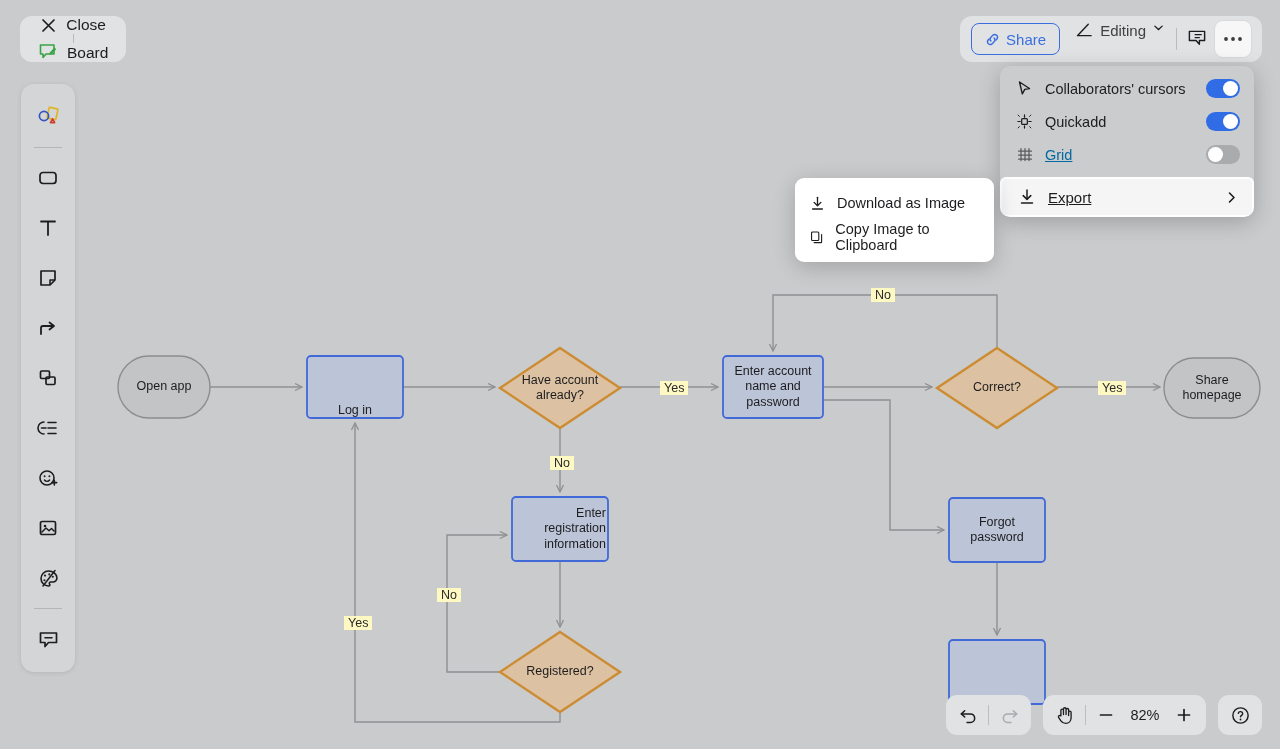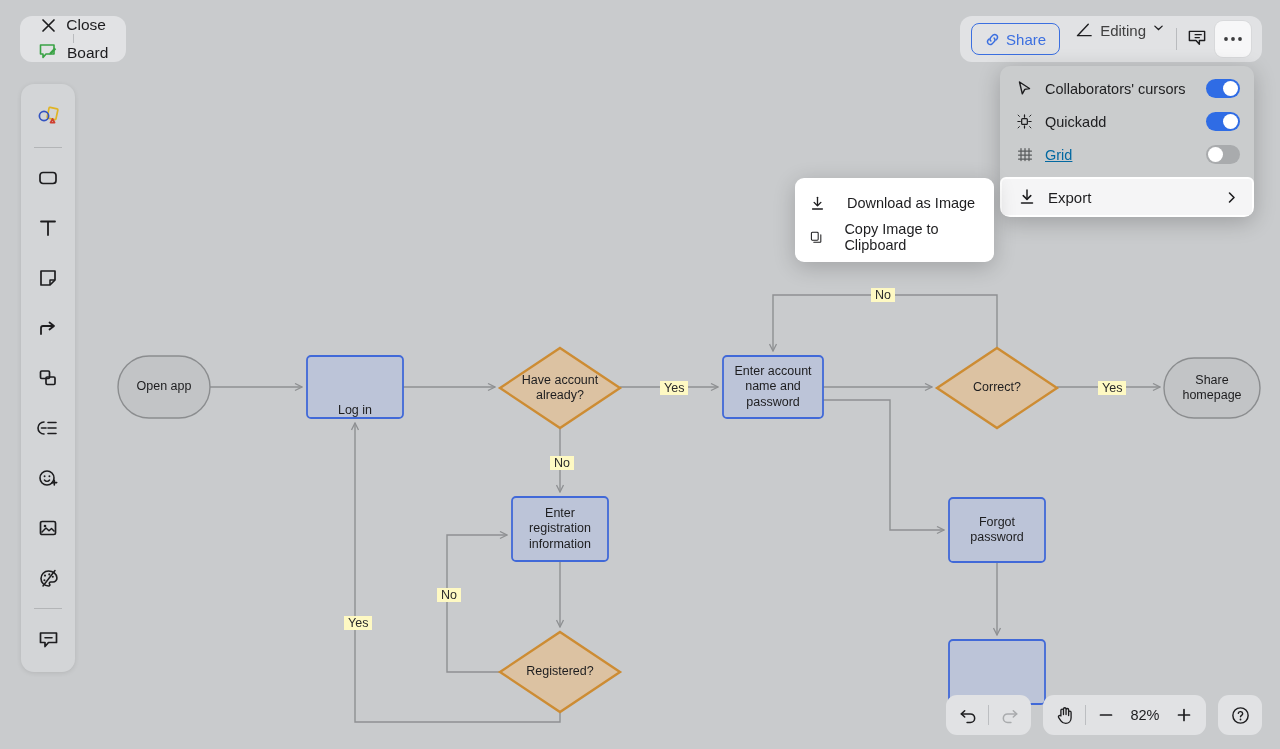--- a/index.html
+++ b/index.html
@@ -94,33 +94,34 @@
   .toggle.on .knob { right: 2px; }
   .toggle.off .knob { left: 2px; }
   .menu-row.disabled .m-label { color: #0369a1; text-decoration: underline; }
   #export-row {
     margin-top: 6px;
     height: 40px;
     background: #f5f5f6;
     border: 2px solid #ffffff;
     border-radius: 6px;
     font-size: 15px;
+    text-decoration: underline;
   }
 
   
   #export-submenu {
     position: absolute; left: 795px; top: 178px;
     width: 199px;
     background: #fff;
     border-radius: 9px;
     box-shadow: 0 5px 22px rgba(0,0,0,.20);
     padding: 8px 0;
   }
   .sub-row {
-    display: flex; align-items: center; gap: 21px;
+    display: flex; align-items: center; gap: 11px;
     height: 34px; padding: 0 14px;
     font-size: 14.5px; color: #1d1d1f; cursor: pointer;
   }
 
   
   #sidebar {
     position: absolute; left: 21px; top: 84px;
     width: 54px;
     background: #d3d5d7;
     border-radius: 13px;
@@ -234,21 +235,21 @@
       <rect x="949" y="640" width="96" height="64" rx="4" fill="#bcc4d8" stroke="#4169d8" stroke-width="1.8"></rect>
     </g>
   </svg>
 
   <div class="node-label" style="left:118px;top:356px;width:92px;height:62px;">Open app</div>
   <div class="node-label" style="left:307px;top:356px;width:96px;height:62px;margin-top:24px;">Log in</div>
   <div class="node-label" style="left:518px;top:358px;width:84px;height:60px;">Have account already?</div>
   <div class="node-label" style="left:727px;top:356px;width:92px;height:62px;">Enter account name and password</div>
   <div class="node-label" style="left:951px;top:358px;width:92px;height:60px;">Correct?</div>
   <div class="node-label" style="left:1166px;top:358px;width:92px;height:60px;">Share homepage</div>
-  <div class="node-label" style="left:514px;top:497px;width:92px;height:64px;">Enter registration information</div>
+  <div class="node-label" style="left:514px;top:497px;width:92px;height:64px;text-align:right;">Enter registration information</div>
   <div class="node-label" style="left:512px;top:642px;width:96px;height:60px;">Registered?</div>
   <div class="node-label" style="left:951px;top:498px;width:92px;height:64px;">Forgot password</div>
 
   <div class="edge-label" style="left:660px;top:381px;">Yes</div>
   <div class="edge-label" style="left:550px;top:456px;">No</div>
   <div class="edge-label" style="left:871px;top:288px;">No</div>
   <div class="edge-label" style="left:1098px;top:381px;">Yes</div>
   <div class="edge-label" style="left:437px;top:588px;">No</div>
   <div class="edge-label" style="left:344px;top:616px;">Yes</div>
 </div>

